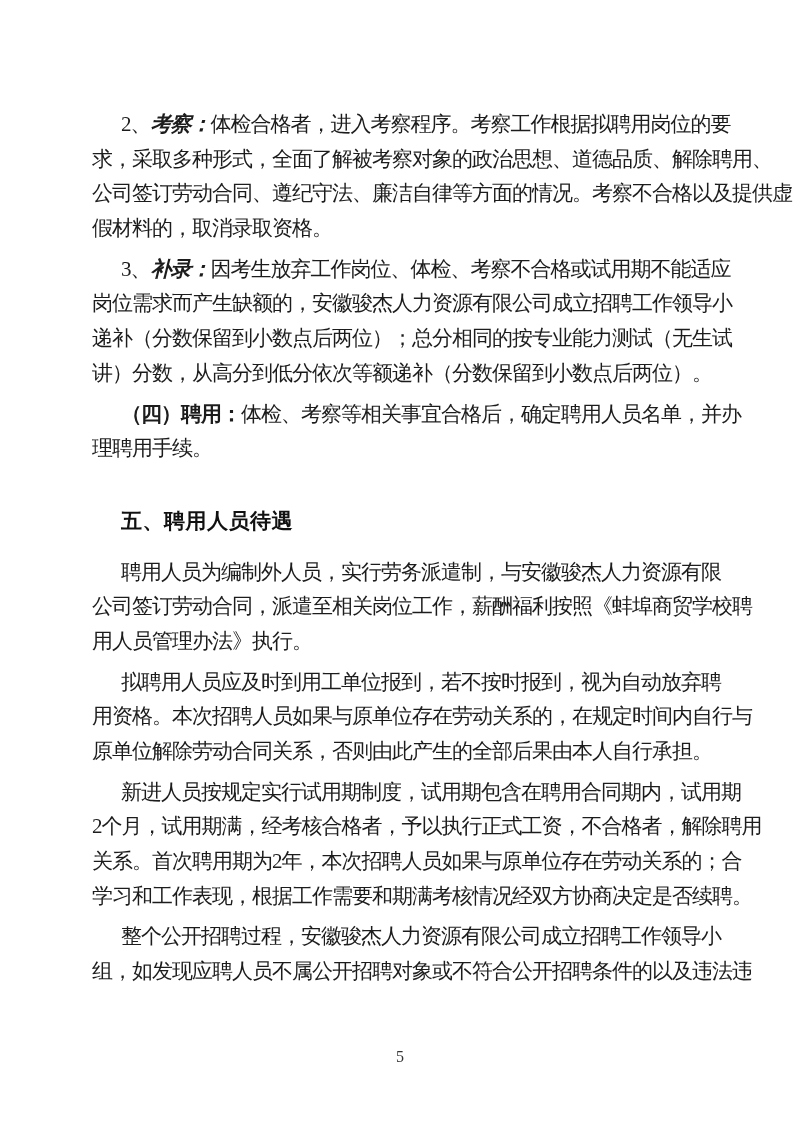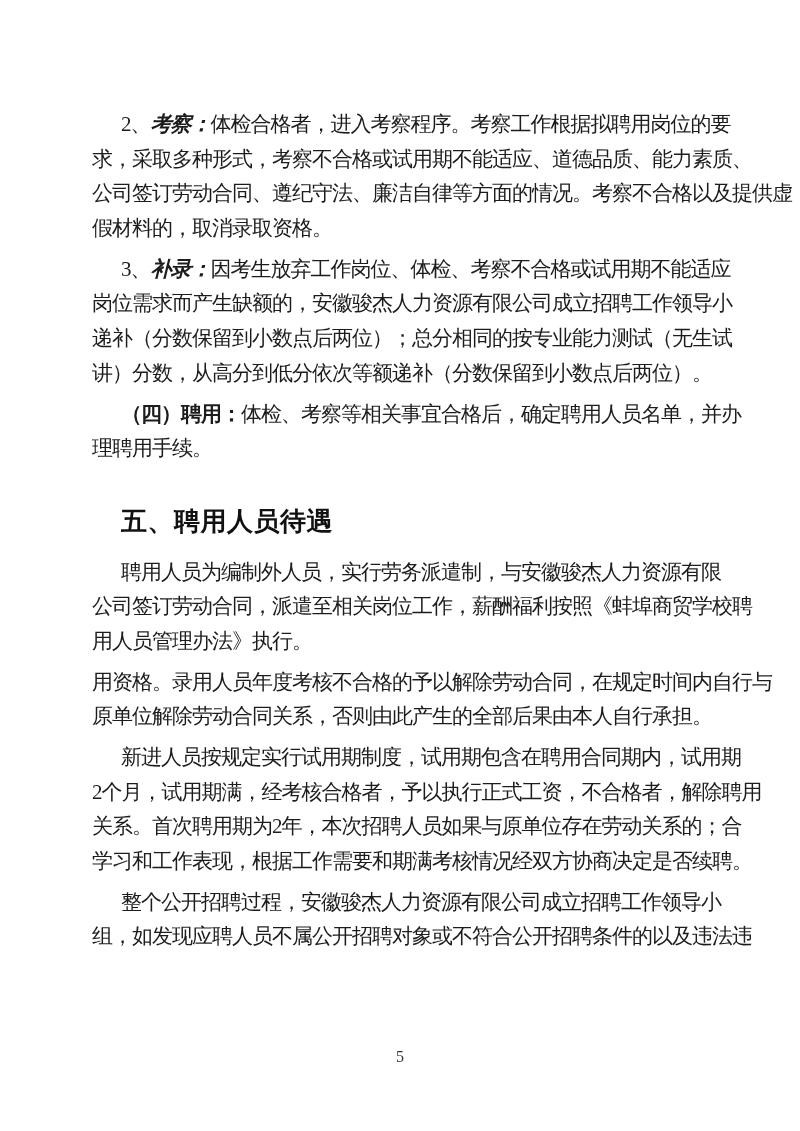--- a/index.html
+++ b/index.html
@@ -45,21 +45,21 @@
     font-weight: 700;
     margin-top: 33px;
   }
   .heading {
     margin-top: 38px;
     height: 34.7px;
     line-height: 34.7px;
     padding-left: 29px;
     font-family: "Liberation Sans", "DejaVu Sans", sans-serif;
     font-weight: 700;
-    font-size: 26px;
+    font-size: 21px;
     letter-spacing: 0.5px;
     color: #111111;
   }
   .heading + .para { margin-top: 16px; }
   .footer {
     position: absolute;
     left: 0;
     top: 1046px;
     width: 100%;
     text-align: center;
@@ -69,21 +69,21 @@
   }
 </style>
 </head>
 <body>
 
 <div class="page">
   <div class="content">
 
     <div class="para">
       <div class="line first"><span class="lead-num">2、</span><span class="lead-kai">考察：</span><span>体检合格者，进入考察程序。考察工作根据拟聘用岗位的要</span></div>
-      <div class="line">求，采取多种形式，考察不合格或试用期不能适应、道德品质、能力素质、</div>
+      <div class="line">求，采取多种形式，全面了解被考察对象的政治思想、道德品质、解除聘用、</div>
       <div class="line">公司签订劳动合同、遵纪守法、廉洁自律等方面的情况。考察不合格以及提供虚</div>
       <div class="line last">假材料的，取消录取资格。</div>
     </div>
 
     <div class="para">
       <div class="line first"><span class="lead-num">3、</span><span class="lead-kai">补录：</span><span>因考生放弃工作岗位、体检、考察不合格或试用期不能适应</span></div>
       <div class="line">岗位需求而产生缺额的，安徽骏杰人力资源有限公司成立招聘工作领导小</div>
       <div class="line">递补（分数保留到小数点后两位）；总分相同的按专业能力测试（无生试</div>
       <div class="line last">讲）分数，从高分到低分依次等额递补（分数保留到小数点后两位）。</div>
     </div>
@@ -95,21 +95,22 @@
 
     <div class="heading">五、聘用人员待遇</div>
 
     <div class="para">
       <div class="line first">聘用人员为编制外人员，实行劳务派遣制，与安徽骏杰人力资源有限</div>
       <div class="line">公司签订劳动合同，派遣至相关岗位工作，薪酬福利按照《蚌埠商贸学校聘</div>
       <div class="line last">用人员管理办法》执行。</div>
     </div>
 
     <div class="para">
-      <div class="line">用资格。录用人员年度考核不合格的予以解除劳动合同，在规定时间内自行与</div>
+      <div class="line first">拟聘用人员应及时到用工单位报到，若不按时报到，视为自动放弃聘</div>
+      <div class="line">用资格。本次招聘人员如果与原单位存在劳动关系的，在规定时间内自行与</div>
       <div class="line last">原单位解除劳动合同关系，否则由此产生的全部后果由本人自行承担。</div>
     </div>
 
     <div class="para">
       <div class="line first">新进人员按规定实行试用期制度，试用期包含在聘用合同期内，试用期</div>
       <div class="line">2个月，试用期满，经考核合格者，予以执行正式工资，不合格者，解除聘用</div>
       <div class="line">关系。首次聘用期为2年，本次招聘人员如果与原单位存在劳动关系的；合</div>
       <div class="line last">学习和工作表现，根据工作需要和期满考核情况经双方协商决定是否续聘。</div>
     </div>
 

